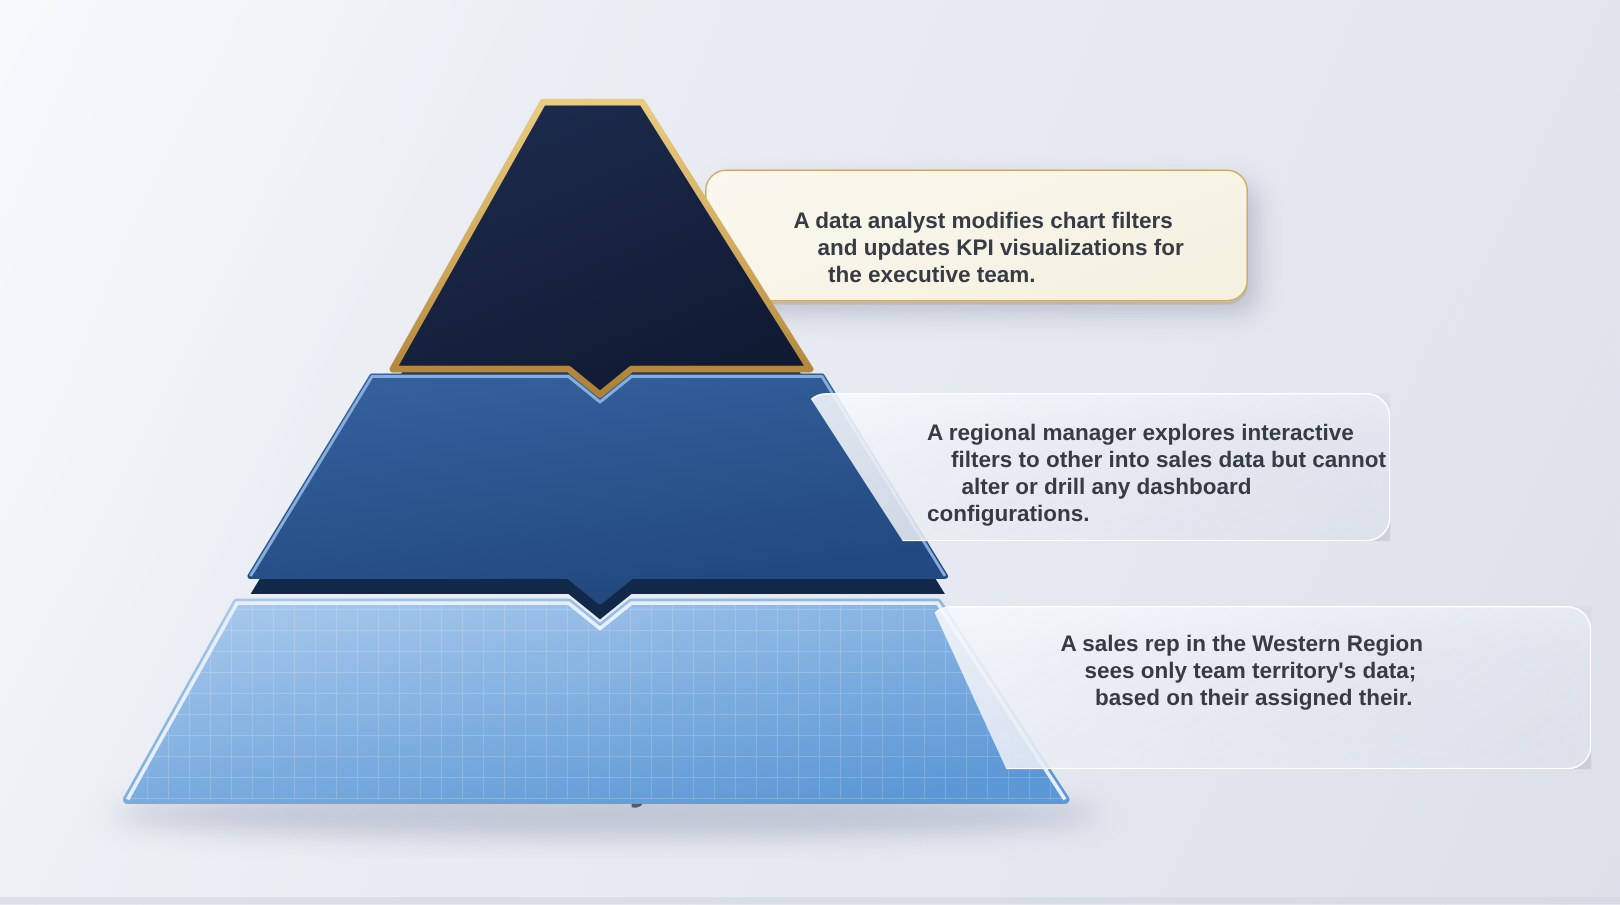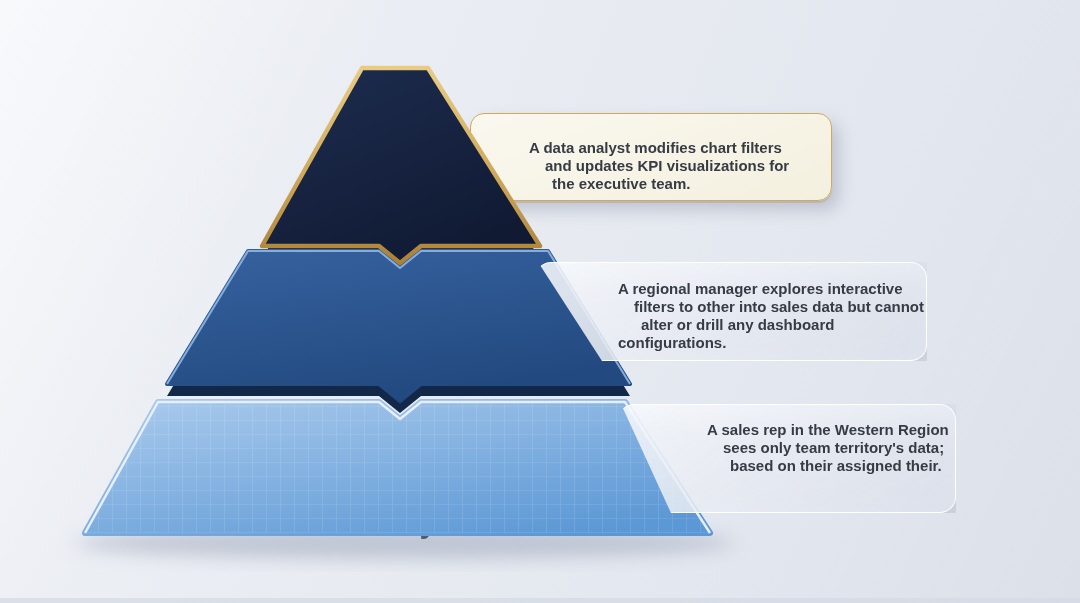--- a/index.html
+++ b/index.html
@@ -44,21 +44,21 @@
     background:linear-gradient(145deg,rgba(248,250,253,.88) 0%,rgba(228,233,242,.72) 100%);
     border:1px solid rgba(255,255,255,.95);
     filter:drop-shadow(9px 12px 14px rgba(120,130,158,.38));
   }
   .callout-2{
     left:535px;top:262px;width:392px;height:99px;
     clip-path:polygon(3px 0, 100% 0, 100% 100%, 67px 100%);
     padding:17px 20px 0 82px;
   }
   .callout-3{
-    left:618px;top:404px;width:338px;height:109px;
+    left:618px;top:404px;width:443px;height:109px;
     clip-path:polygon(3px 0, 100% 0, 100% 100%, 53px 100%);
     padding:16px 20px 0 88px;
   }
   .icon-svg{width:100%;height:100%;display:block;}
 </style>
 </head>
 <body>
 
 <div class="stage">
   <div class="bg-streak"></div>

